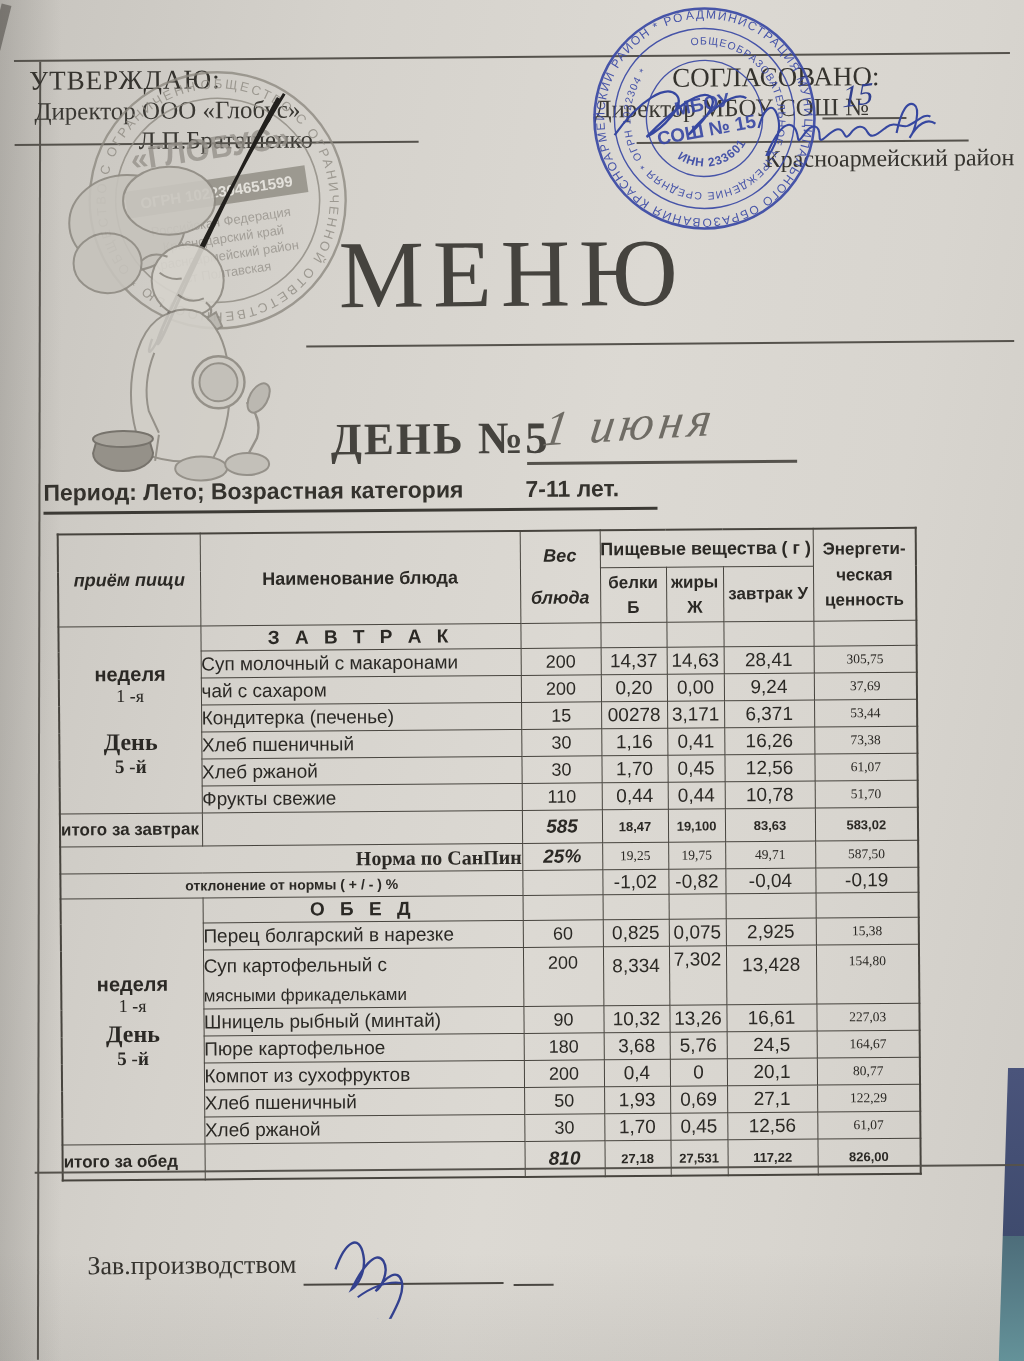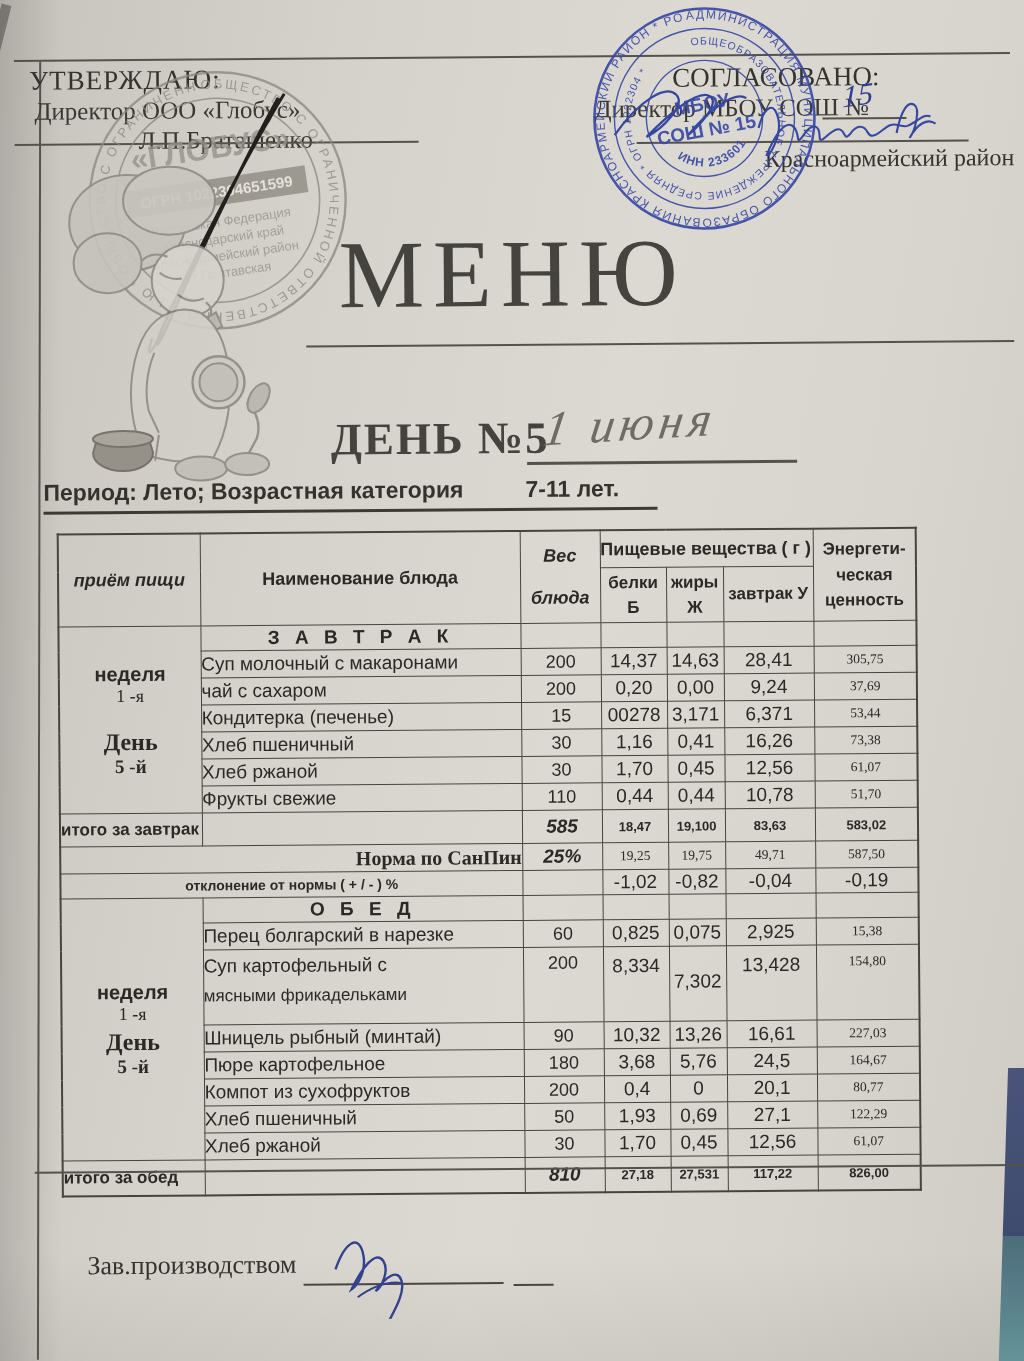--- a/index.html
+++ b/index.html
@@ -336,21 +336,21 @@
         <td class="num">2,925</td>
         <td class="en">15,38</td>
       </tr>
       <tr class="rdish2">
         <td class="nm" style="vertical-align:top;padding-top:5px;">
           <div>Суп картофельный с</div>
           <div style="font-size:17px;margin-top:8px;">мясными фрикадельками</div>
         </td>
         <td class="wt" style="vertical-align:top;padding-top:5px;">200</td>
         <td class="num" style="vertical-align:top;padding-top:8px;">8,334</td>
-        <td class="num" style="vertical-align:top;padding-top:24px;">7,302</td>
+        <td class="num" style="vertical-align:top;padding-top:2px;">7,302</td>
         <td class="num" style="vertical-align:top;padding-top:8px;">13,428</td>
         <td class="en" style="vertical-align:top;padding-top:8px;">154,80</td>
       </tr>
       <tr class="rdish">
         <td class="nm">Шницель рыбный (минтай)</td>
         <td class="wt">90</td>
         <td class="num">10,32</td>
         <td class="num">13,26</td>
         <td class="num">16,61</td>
         <td class="en">227,03</td>

